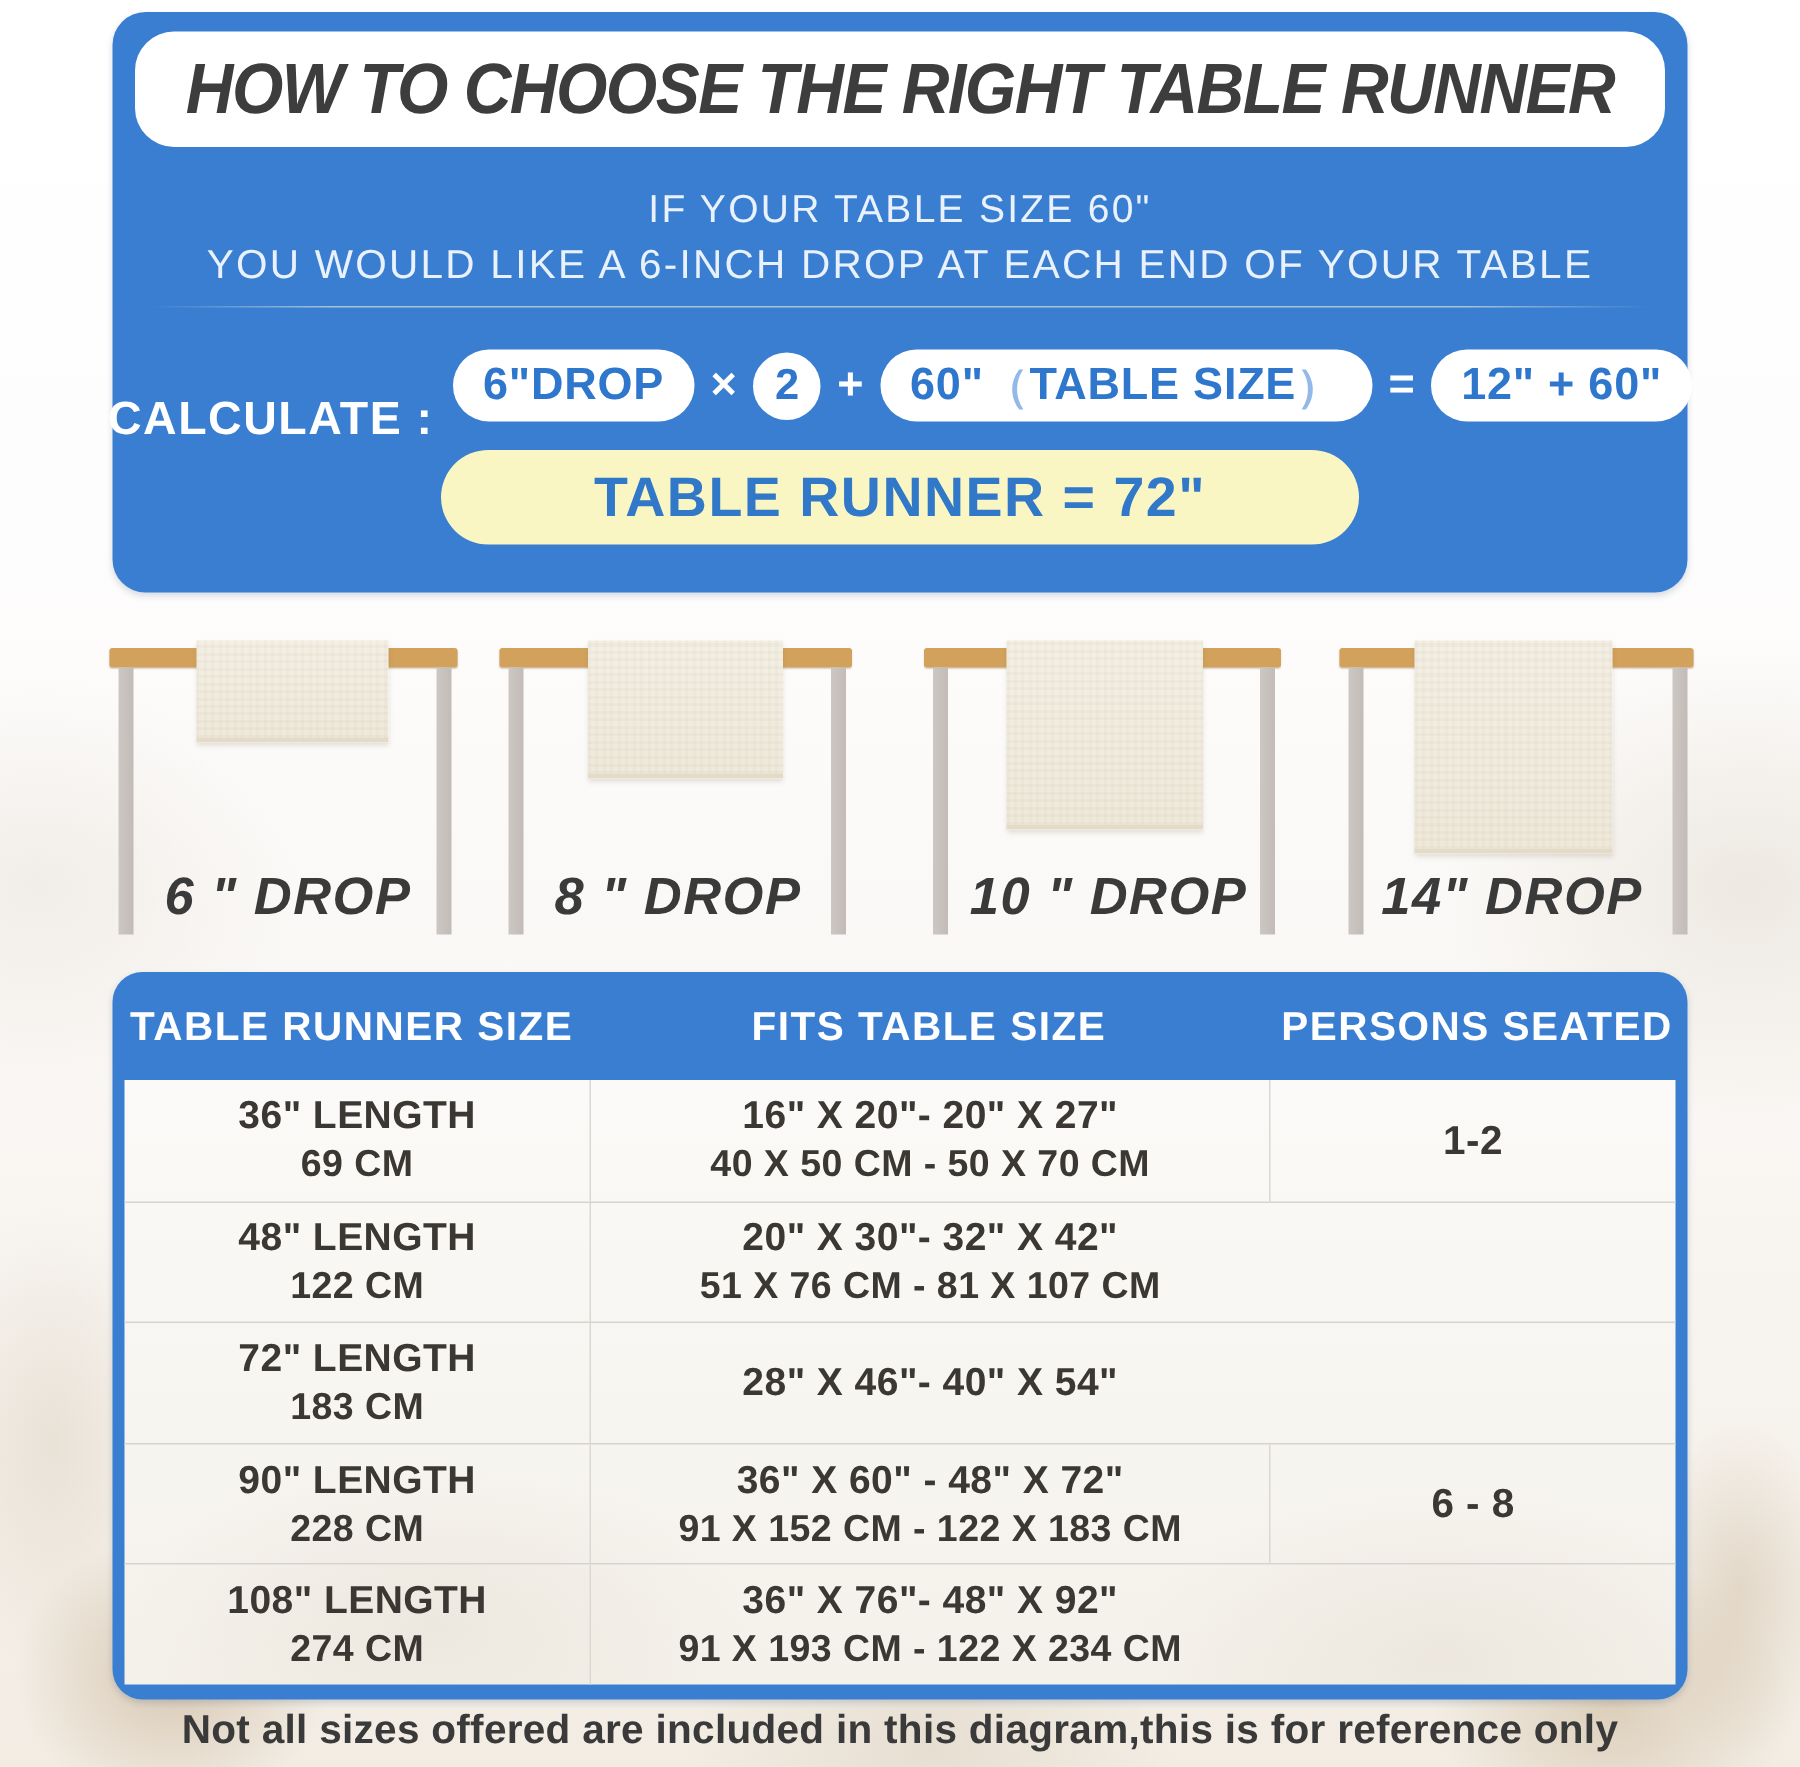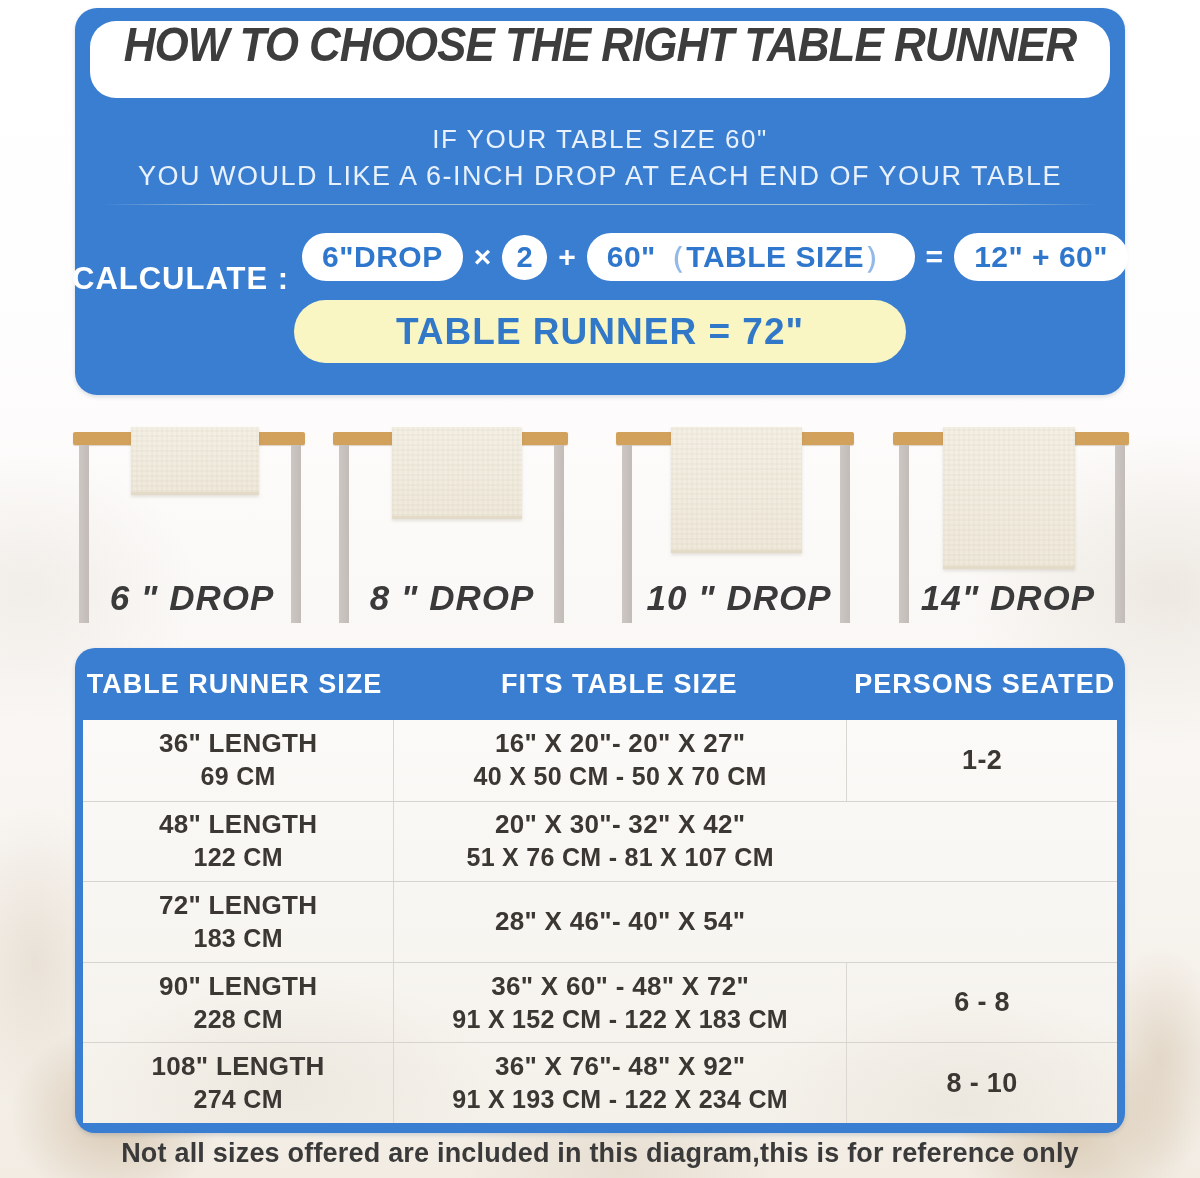--- a/index.html
+++ b/index.html
@@ -25,21 +25,21 @@
 
   
   .hero {
     position:absolute; left:75px; top:8px; width:1050px; height:387px;
     background:#3a7ed2; border-radius:22px;
     box-shadow:0 2px 4px rgba(40,70,110,0.18);
   }
   .title-box {
     position:absolute; left:15px; right:15px; top:13px; height:77px;
     background:#ffffff; border-radius:26px;
-    display:flex; justify-content:center;
+    display:flex; align-items:center; justify-content:center;
   }
   .title-box h1 {
     font-size:44px; font-weight:bold; font-style:italic; color:#3d3d3d;
     letter-spacing:-1px; white-space:nowrap; transform:scaleY(1.08);
   }
   .intro-line { position:absolute; left:0; width:100%; text-align:center;
     color:#e9f2fc; letter-spacing:1.5px; white-space:nowrap; }
   .intro-1 { top:116px; font-size:26px; }
   .intro-2 { top:153px; font-size:27px; }
   .hero-divider {
@@ -268,22 +268,19 @@
 
       <div class="trow">
         <div class="cell col-1">
           <span class="in-line">108" LENGTH</span>
           <span class="cm-line">274 CM</span>
         </div>
         <div class="cell col-2">
           <span class="in-line">36" X 76"- 48" X 92"</span>
           <span class="cm-line">91 X 193 CM - 122 X 234 CM</span>
         </div>
-        <div class="cell col-3">
-          <span class="persons">8 - 10</span>
-        </div>
       </div>
 
     </div>
   </section>
 
   <p class="footnote">Not all sizes offered are included in this diagram,this is for reference only</p>
 </div>
 
 </body></html>

